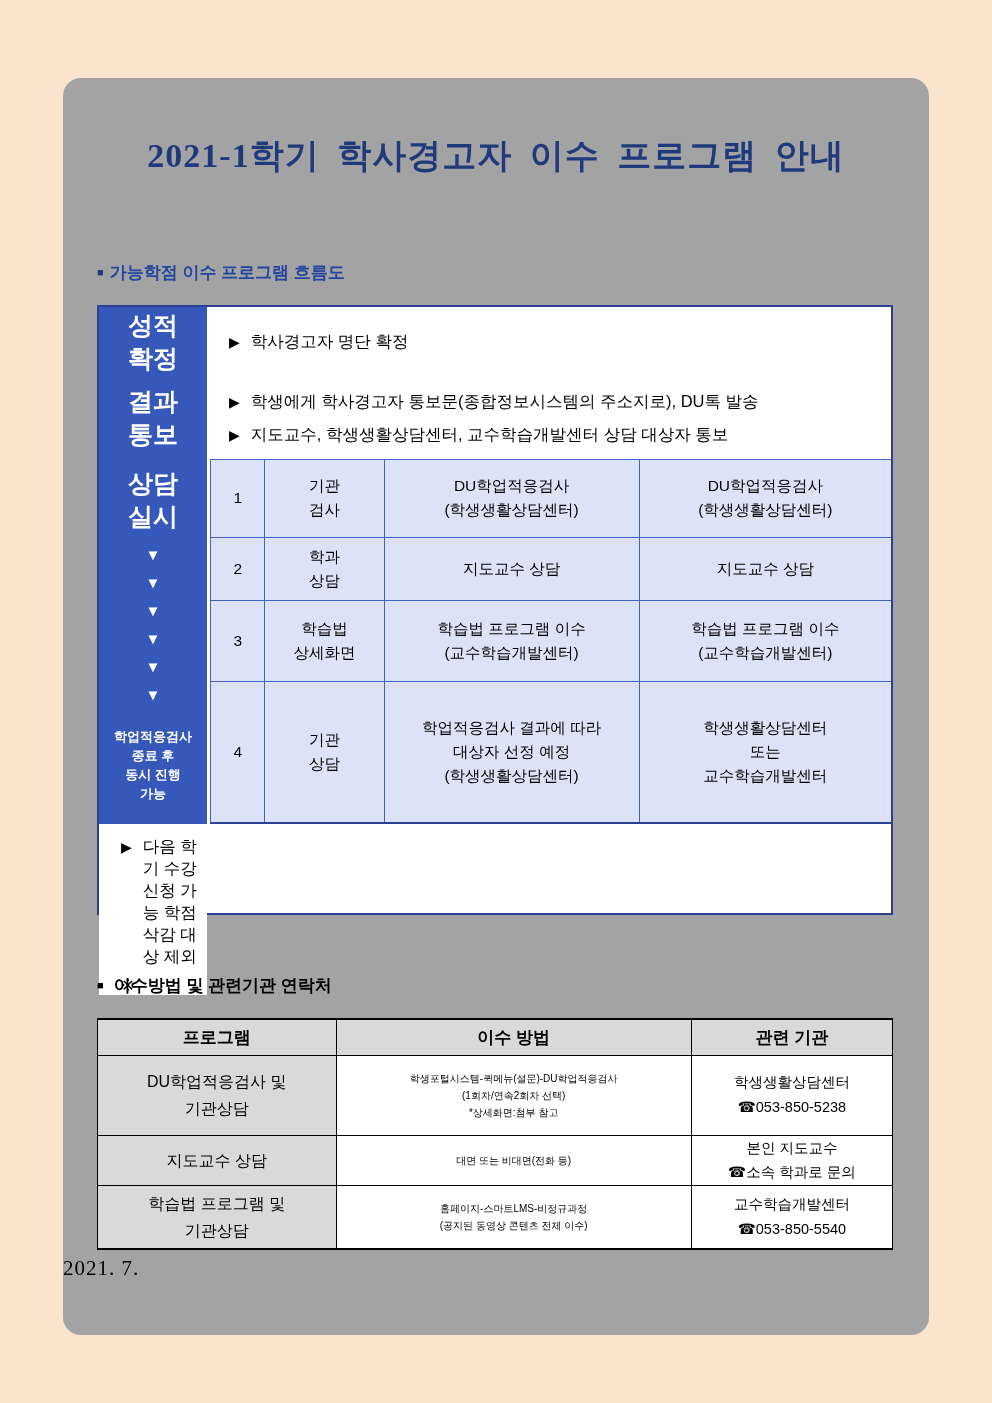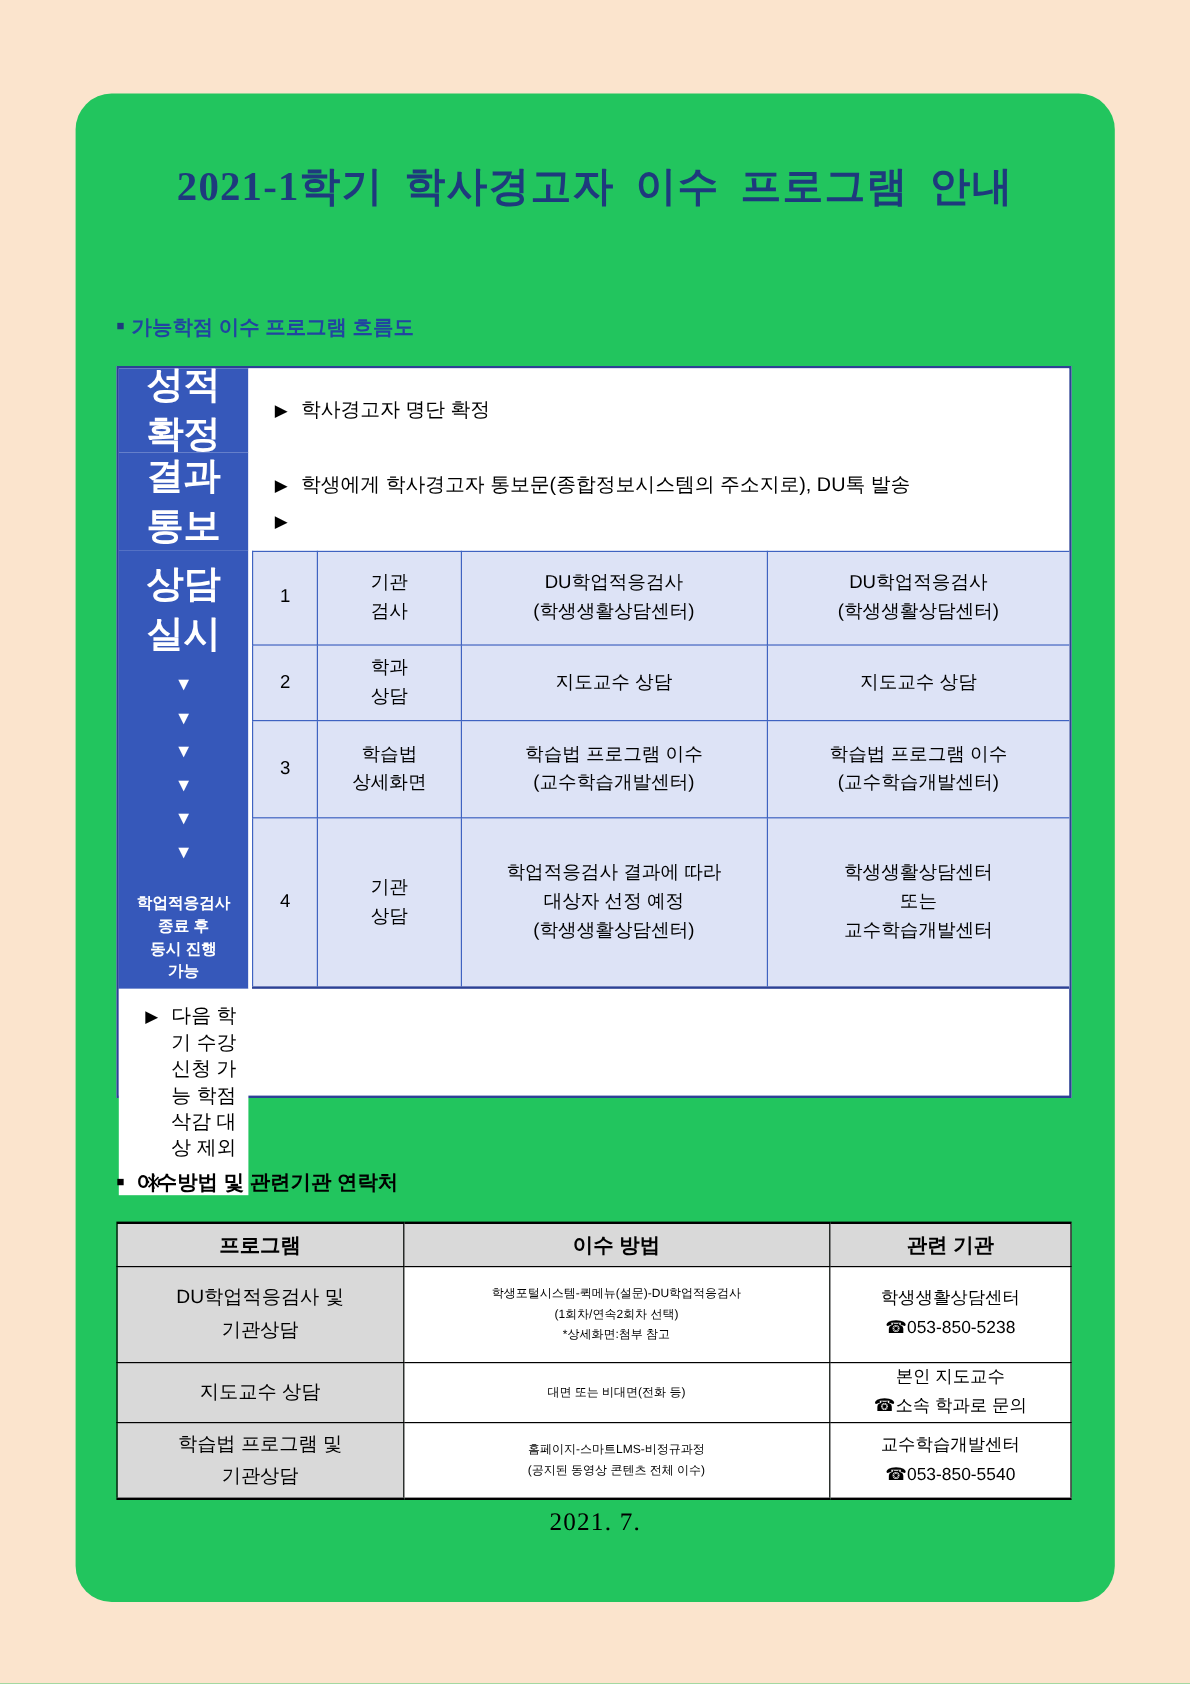--- a/index.html
+++ b/index.html
@@ -7,21 +7,21 @@
   body {
     background:#fbe4cd;
     font-family:"Liberation Sans","DejaVu Sans",sans-serif;
     color:#000;
     position:relative;
     overflow:hidden;
   }
   .card {
     position:absolute; left:63px; top:78px;
     width:866px; height:1257px;
-    background:#22c55e; border-radius:30px;
+    background:#a3a3a3; border-radius:18px;
   }
   
   .title {
     position:absolute; top:55px; left:0; width:100%;
     text-align:center;
     font-family:"Liberation Serif","DejaVu Serif",serif;
     font-weight:bold; font-size:34px; color:#1e3a7d;
     letter-spacing:1px; word-spacing:8px;
   }
   
@@ -44,21 +44,21 @@
     grid-template-columns:108px 1fr;
     grid-template-rows:70px 82px 365px 1fr;
     background:#fff;
   }
   .stage {
     background:#3658ba; color:#fff;
     display:flex; flex-direction:column;
     align-items:center; justify-content:center;
     text-align:center;
   }
-  .stage-label { font-size:31px; font-weight:bold; line-height:1.32; white-space:pre-line; }
+  .stage-label { font-size:25px; font-weight:bold; line-height:1.32; white-space:pre-line; }
   .stage-consult { justify-content:flex-start; padding-top:8px; }
   .arrows { margin-top:14px; display:flex; flex-direction:column; gap:13px; }
   .arrow { font-size:15px; line-height:1; color:#fff; }
   .stage-note {
     margin-top:26px; font-size:13px; font-weight:bold;
     line-height:1.45; white-space:pre-line;
   }
   .flow-right {
     display:flex; flex-direction:column; justify-content:center;
     padding-left:22px; gap:11px; background:#fff;
@@ -105,21 +105,21 @@
   }
   .contact tr:last-child td { border-bottom:2px solid #000; }
   .contact td.prog { background:#d9d9d9; font-size:16px; }
   .contact td.method { font-size:10px;text-align:center; }
   .contact td.org { font-size:14.5px; }
   .c-col1 { width:30%; } .c-col2 { width:44.7%; } .c-col3 { width:25.3%; }
   .c-r1 { height:80px; } .c-r2 { height:50px; } .c-r3 { height:64px; }
   
   .footer-date {
     position:absolute; top:1178px; left:0; width:100%;
-    text-align:center;
+    text-align:left;
     font-family:"Liberation Serif","DejaVu Serif",serif;
     font-size:21px; letter-spacing:1px;
   }
 </style>
 </head>
 <body>
 
 <div class="card">
 
   <h1 class="title">2021-1학기 학사경고자 이수 프로그램 안내</h1>
@@ -146,20 +146,21 @@
       <div class="stage-label">결과
 통보</div>
     </div>
     <div class="flow-right">
       <div class="bullet-line">
         <span class="bullet-marker">▶</span>
         <span>학생에게 학사경고자 통보문(종합정보시스템의 주소지로), DU톡 발송</span>
       </div>
       <div class="bullet-line">
         <span class="bullet-marker">▶</span>
+        <span>지도교수, 학생생활상담센터, 교수학습개발센터 상담 대상자 통보</span>
       </div>
     </div>
 
     <div class="stage stage-consult">
       <div class="stage-label">상담
 실시</div>
       <div class="arrows">
         <span class="arrow">▼</span>
         <span class="arrow">▼</span>
         <span class="arrow">▼</span>

